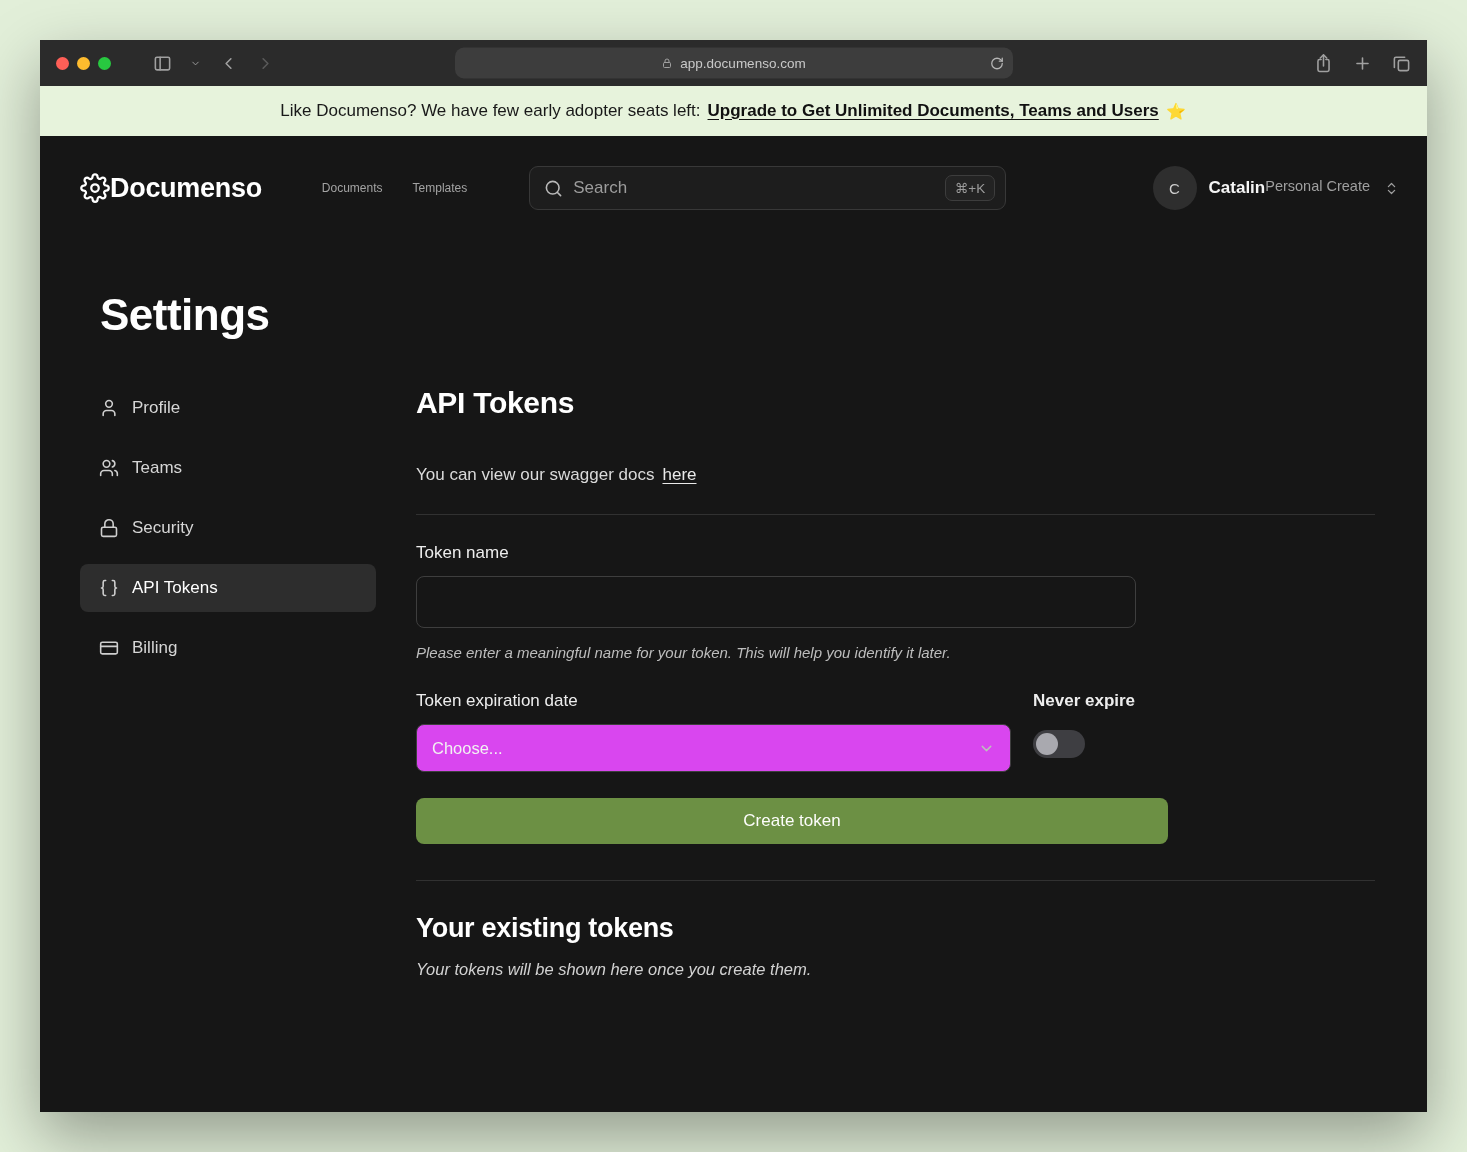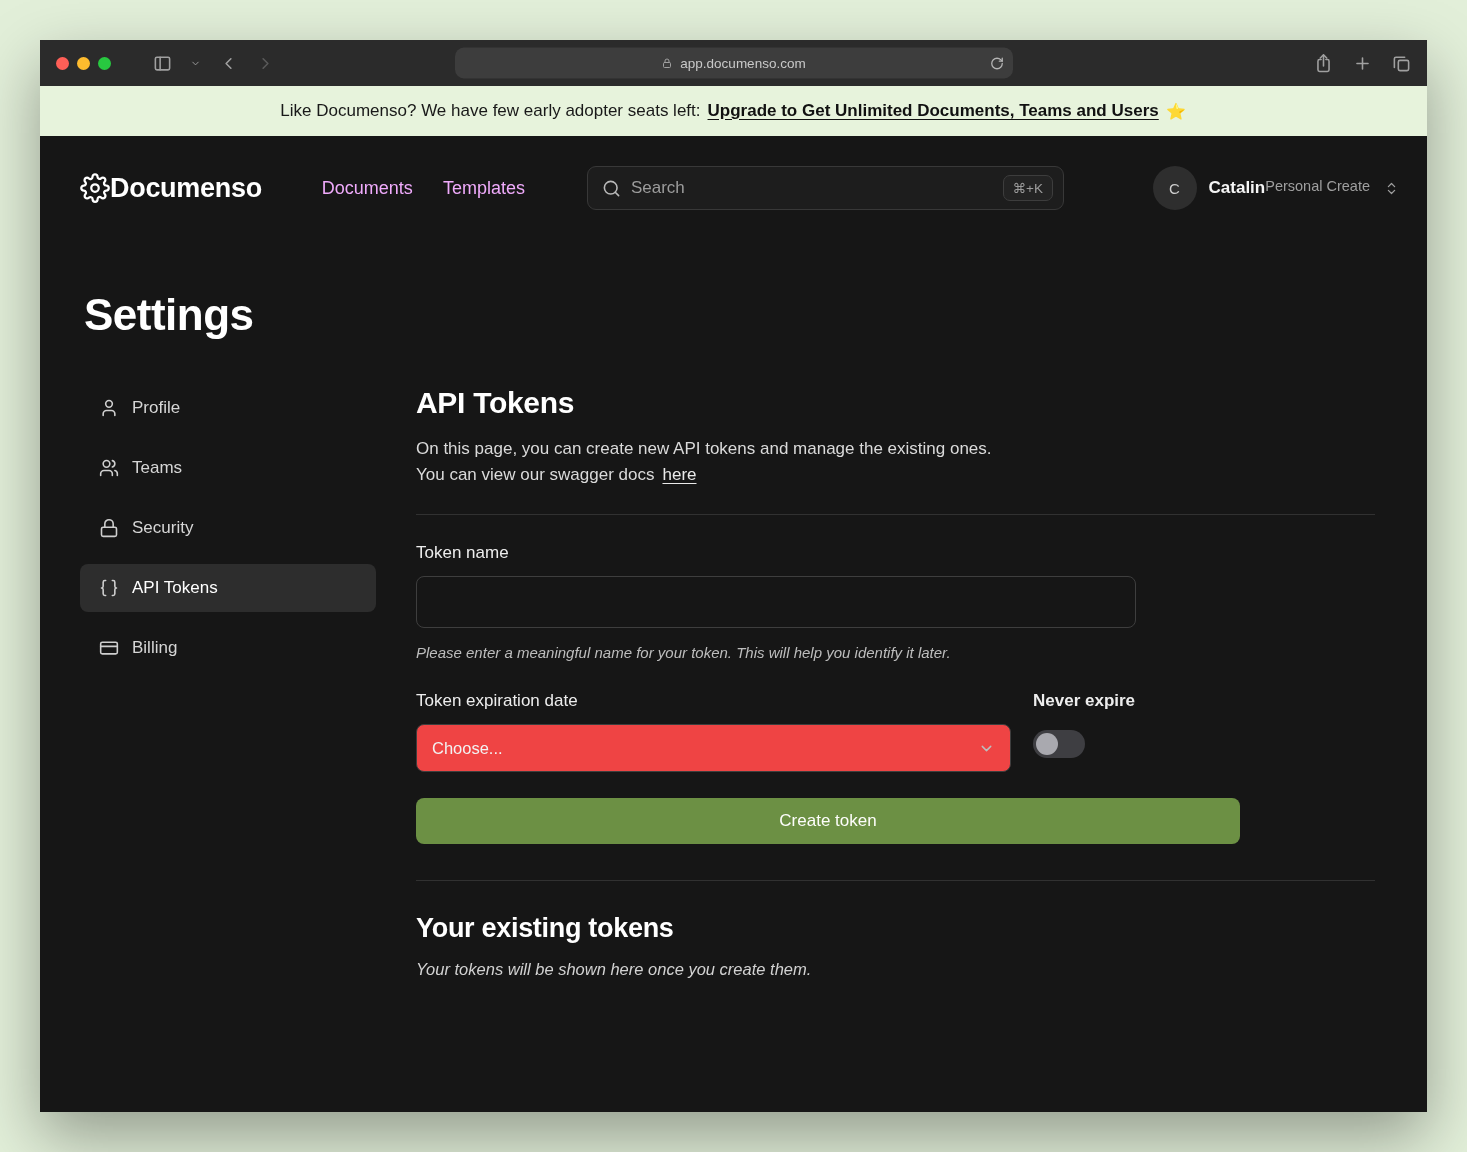--- a/index.html
+++ b/index.html
@@ -35,61 +35,61 @@
   .banner .link{font-weight:700;text-decoration:underline;text-underline-offset:3px;margin-left:7px;color:#111;cursor:pointer;}
   .banner .emoji{margin-left:8px;font-size:16px;}
 
   
   .app{flex:1;background:var(--app-bg);color:#f2f2f2;overflow:hidden;}
   .app-header{display:flex;align-items:center;padding:30px 28px 22px 40px;}
   .brand{display:flex;align-items:center;color:#fff;font-size:27px;font-weight:700;letter-spacing:-0.3px;cursor:pointer;}
   .brand .logo{color:#fff;}
   .brand .logo svg{width:30px;height:30px;stroke-width:1.8;}
   .nav{display:flex;gap:30px;margin-left:60px;}
-  .nav a{color:#f0abfc;font-size:18px;font-weight:500;cursor:pointer;}
+  .nav a{color:#a3a3a3;font-size:12px;font-weight:500;cursor:pointer;}
   .search{margin-left:62px;width:477px;height:44px;border:1px solid #383838;background:#1d1d1d;border-radius:9px;display:flex;align-items:center;padding:0 10px 0 14px;gap:10px;cursor:text;}
   .search .mag{color:#b9b9b9}
   .search .mag svg{width:19px;height:19px;}
   .search input{flex:1;background:transparent;border:none;outline:none;color:#eee;font-size:17px;font-family:inherit;min-width:0;}
   .search input::placeholder{color:#9c9c9c;}
   .search kbd{border:1px solid #3d3d3d;border-radius:7px;padding:4px 9px;font-size:13.5px;color:#9c9c9c;font-family:inherit;background:#232323;}
   .account{margin-left:auto;display:flex;align-items:center;gap:12px;cursor:pointer;}
   .avatar{width:44px;height:44px;border-radius:50%;background:#2e2e2e;color:#cdcdcd;display:flex;align-items:center;justify-content:center;font-size:15px;}
   .acct-text{display:flex;flex-direction:row;line-height:1.25;text-align:left;}
   .acct-name{font-size:17px;font-weight:600;color:#f5f5f5;}
   .acct-sub{font-size:14.5px;color:#9f9f9f;}
   .acct-chev{color:#9f9f9f;margin-left:2px;}
   .acct-chev svg{width:15px;height:15px;}
 
   
-  .page-title{font-size:44px;font-weight:700;color:#fff;padding:0 44px;margin-top:58px;letter-spacing:-0.5px;}
+  .page-title{font-size:44px;font-weight:700;color:#fff;padding:0 60px;margin-top:58px;letter-spacing:-0.5px;}
   .content{display:flex;gap:40px;padding:0 52px 0 40px;margin-top:44px;}
   .sidebar{width:296px;flex:0 0 auto;display:flex;flex-direction:column;gap:12px;}
   .side-item{display:flex;align-items:center;gap:13px;height:48px;padding:0 19px;border-radius:8px;color:#d6d6d6;font-size:17px;cursor:pointer;}
   .side-item.active{background:#2d2d2d;color:#fff;}
   .side-icon{display:inline-flex;color:#cfcfcf;}
   .side-icon svg{width:20px;height:20px;stroke-width:1.9;}
 
   .main{flex:1;min-width:0;padding-top:2px;}
   .main h2{font-size:30px;font-weight:700;color:#fff;margin-bottom:16px;letter-spacing:-0.3px;}
   .desc{font-size:17px;line-height:26px;color:#dadada;}
   .desc .doclink{color:#eaeaea;text-decoration:underline;text-underline-offset:3px;margin-left:8px;cursor:pointer;}
   .divider{border:none;border-top:1px solid #313131;margin:26px 0 28px;}
   .divider.second{margin:36px 0 32px;}
   .field-label{display:block;font-size:17px;color:#ededed;font-weight:500;}
   .field-label.bold{font-weight:700;}
   .text-input{display:block;width:720px;height:52px;margin-top:13px;background:transparent;border:1px solid #3e3e3e;border-radius:8px;color:#fff;font-size:16px;padding:0 14px;font-family:inherit;outline:none;}
   .hint{font-style:italic;font-size:15px;color:#bdbdbd;margin-top:16px;}
   .expire-grid{display:grid;grid-template-columns:595px 1fr;column-gap:22px;width:720px;margin-top:30px;align-items:start;}
-  .selectbox{margin-top:13px;height:48px;border:1px solid #3e3e3e;border-radius:8px;display:flex;align-items:center;justify-content:space-between;padding:0 15px;color:#f2f2f2;font-size:16.5px;cursor:pointer;background:#ef4444;}
+  .selectbox{margin-top:13px;height:48px;border:1px solid #3e3e3e;border-radius:8px;display:flex;align-items:center;justify-content:space-between;padding:0 15px;color:#f2f2f2;font-size:16.5px;cursor:pointer;background:#d946ef;}
   .selectbox .chev{color:#bdbdbd}
   .selectbox .chev svg{width:17px;height:17px;}
   .toggle{margin-top:19px;width:52px;height:28px;border-radius:999px;background:#3e3e42;position:relative;cursor:pointer;}
   .toggle .knob{position:absolute;left:3px;top:3px;width:22px;height:22px;border-radius:50%;background:#a9a9af;}
-  .create-btn{display:block;width:824px;height:46px;margin-top:26px;border:none;border-radius:8px;background:var(--accent-green);color:#fdfdfb;font-size:17px;font-weight:500;font-family:inherit;cursor:pointer;}
+  .create-btn{display:block;width:752px;height:46px;margin-top:26px;border:none;border-radius:8px;background:var(--accent-green);color:#fdfdfb;font-size:17px;font-weight:500;font-family:inherit;cursor:pointer;}
   .existing-title{font-size:27px !important;}
   .empty{font-style:italic;font-size:16.5px;color:#d2d2d2;margin-top:14px;}
 </style>
 </head>
 <body>
 
 <div class="window">
 
   <div class="titlebar">
     <div class="traffic">
@@ -254,21 +254,21 @@
                 <path d="M2 10h20"></path>
               </svg>
           </span>
           <span>Billing</span>
         </div>
       </aside>
 
       <main class="main">
         <h2>API Tokens</h2>
         <p class="desc">
-          <span>On this page, you can create new API tokens and manage the existing ones.</span><br>
+          <br>
           <span>You can view our swagger docs</span><a class="doclink">here</a>
         </p>
 
         <hr class="divider">
 
         <form>
           <label class="field-label">Token name</label>
           <input class="text-input" value="" style="">
           <p class="hint">Please enter a meaningful name for your token. This will help you identify it later.</p>
 

